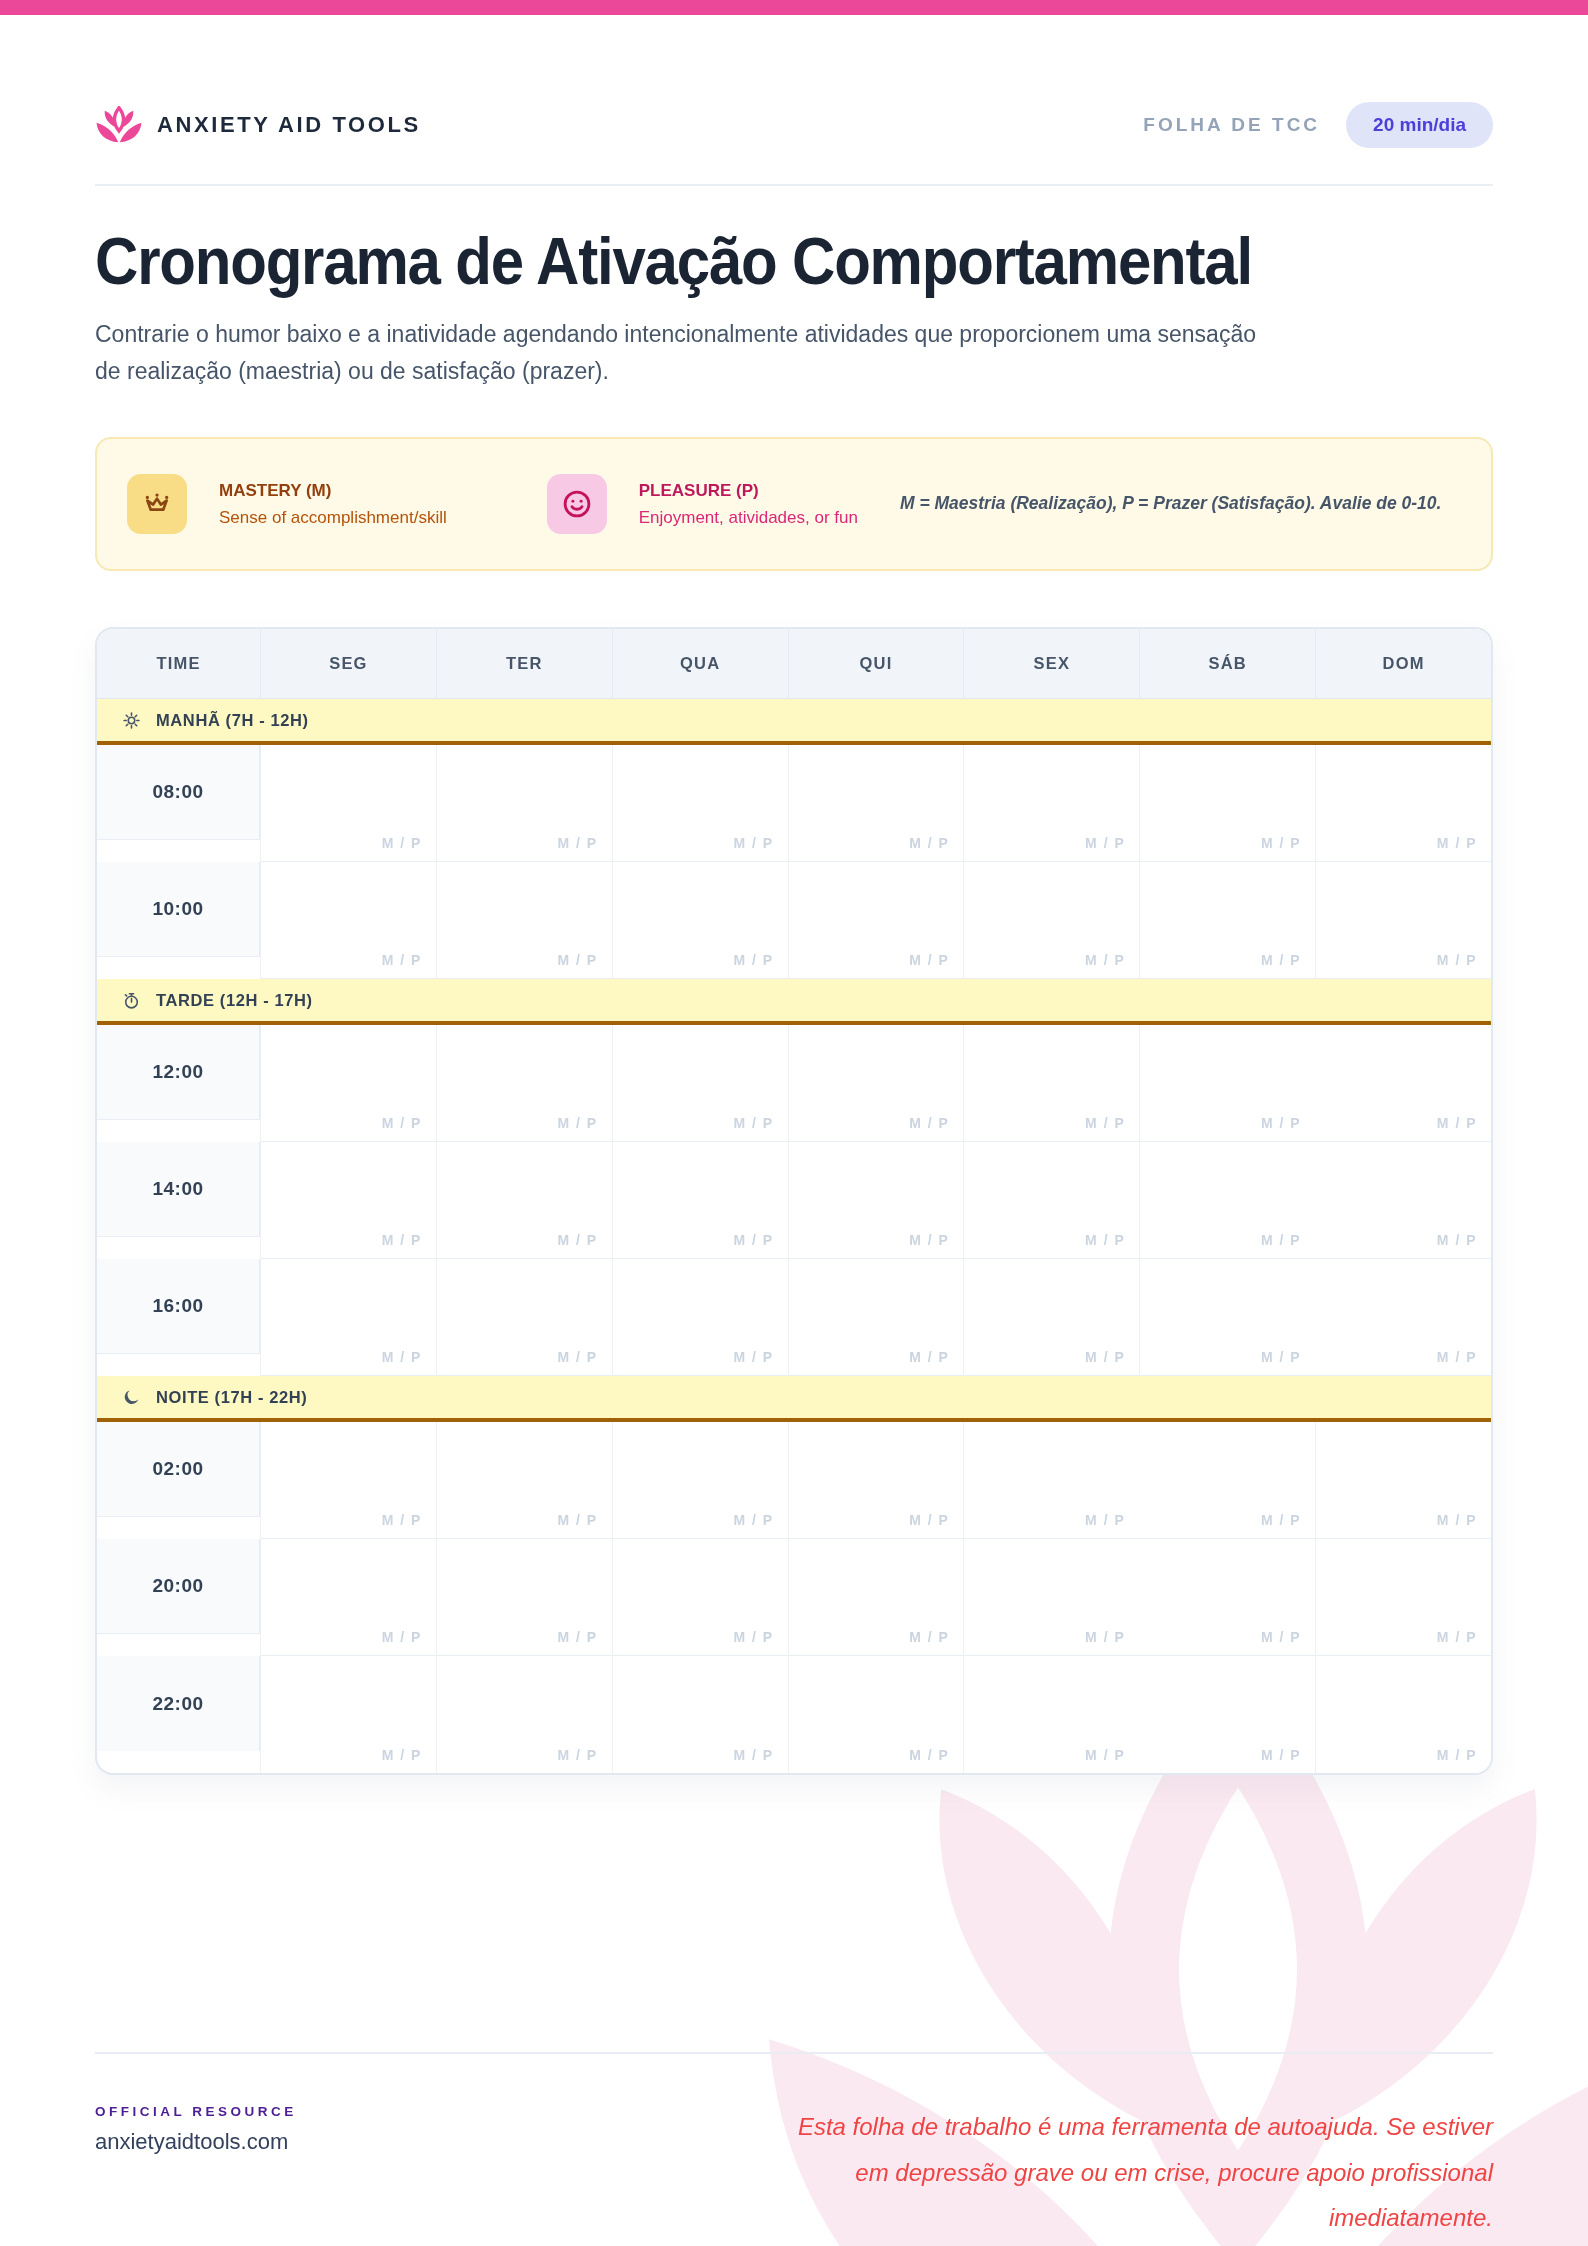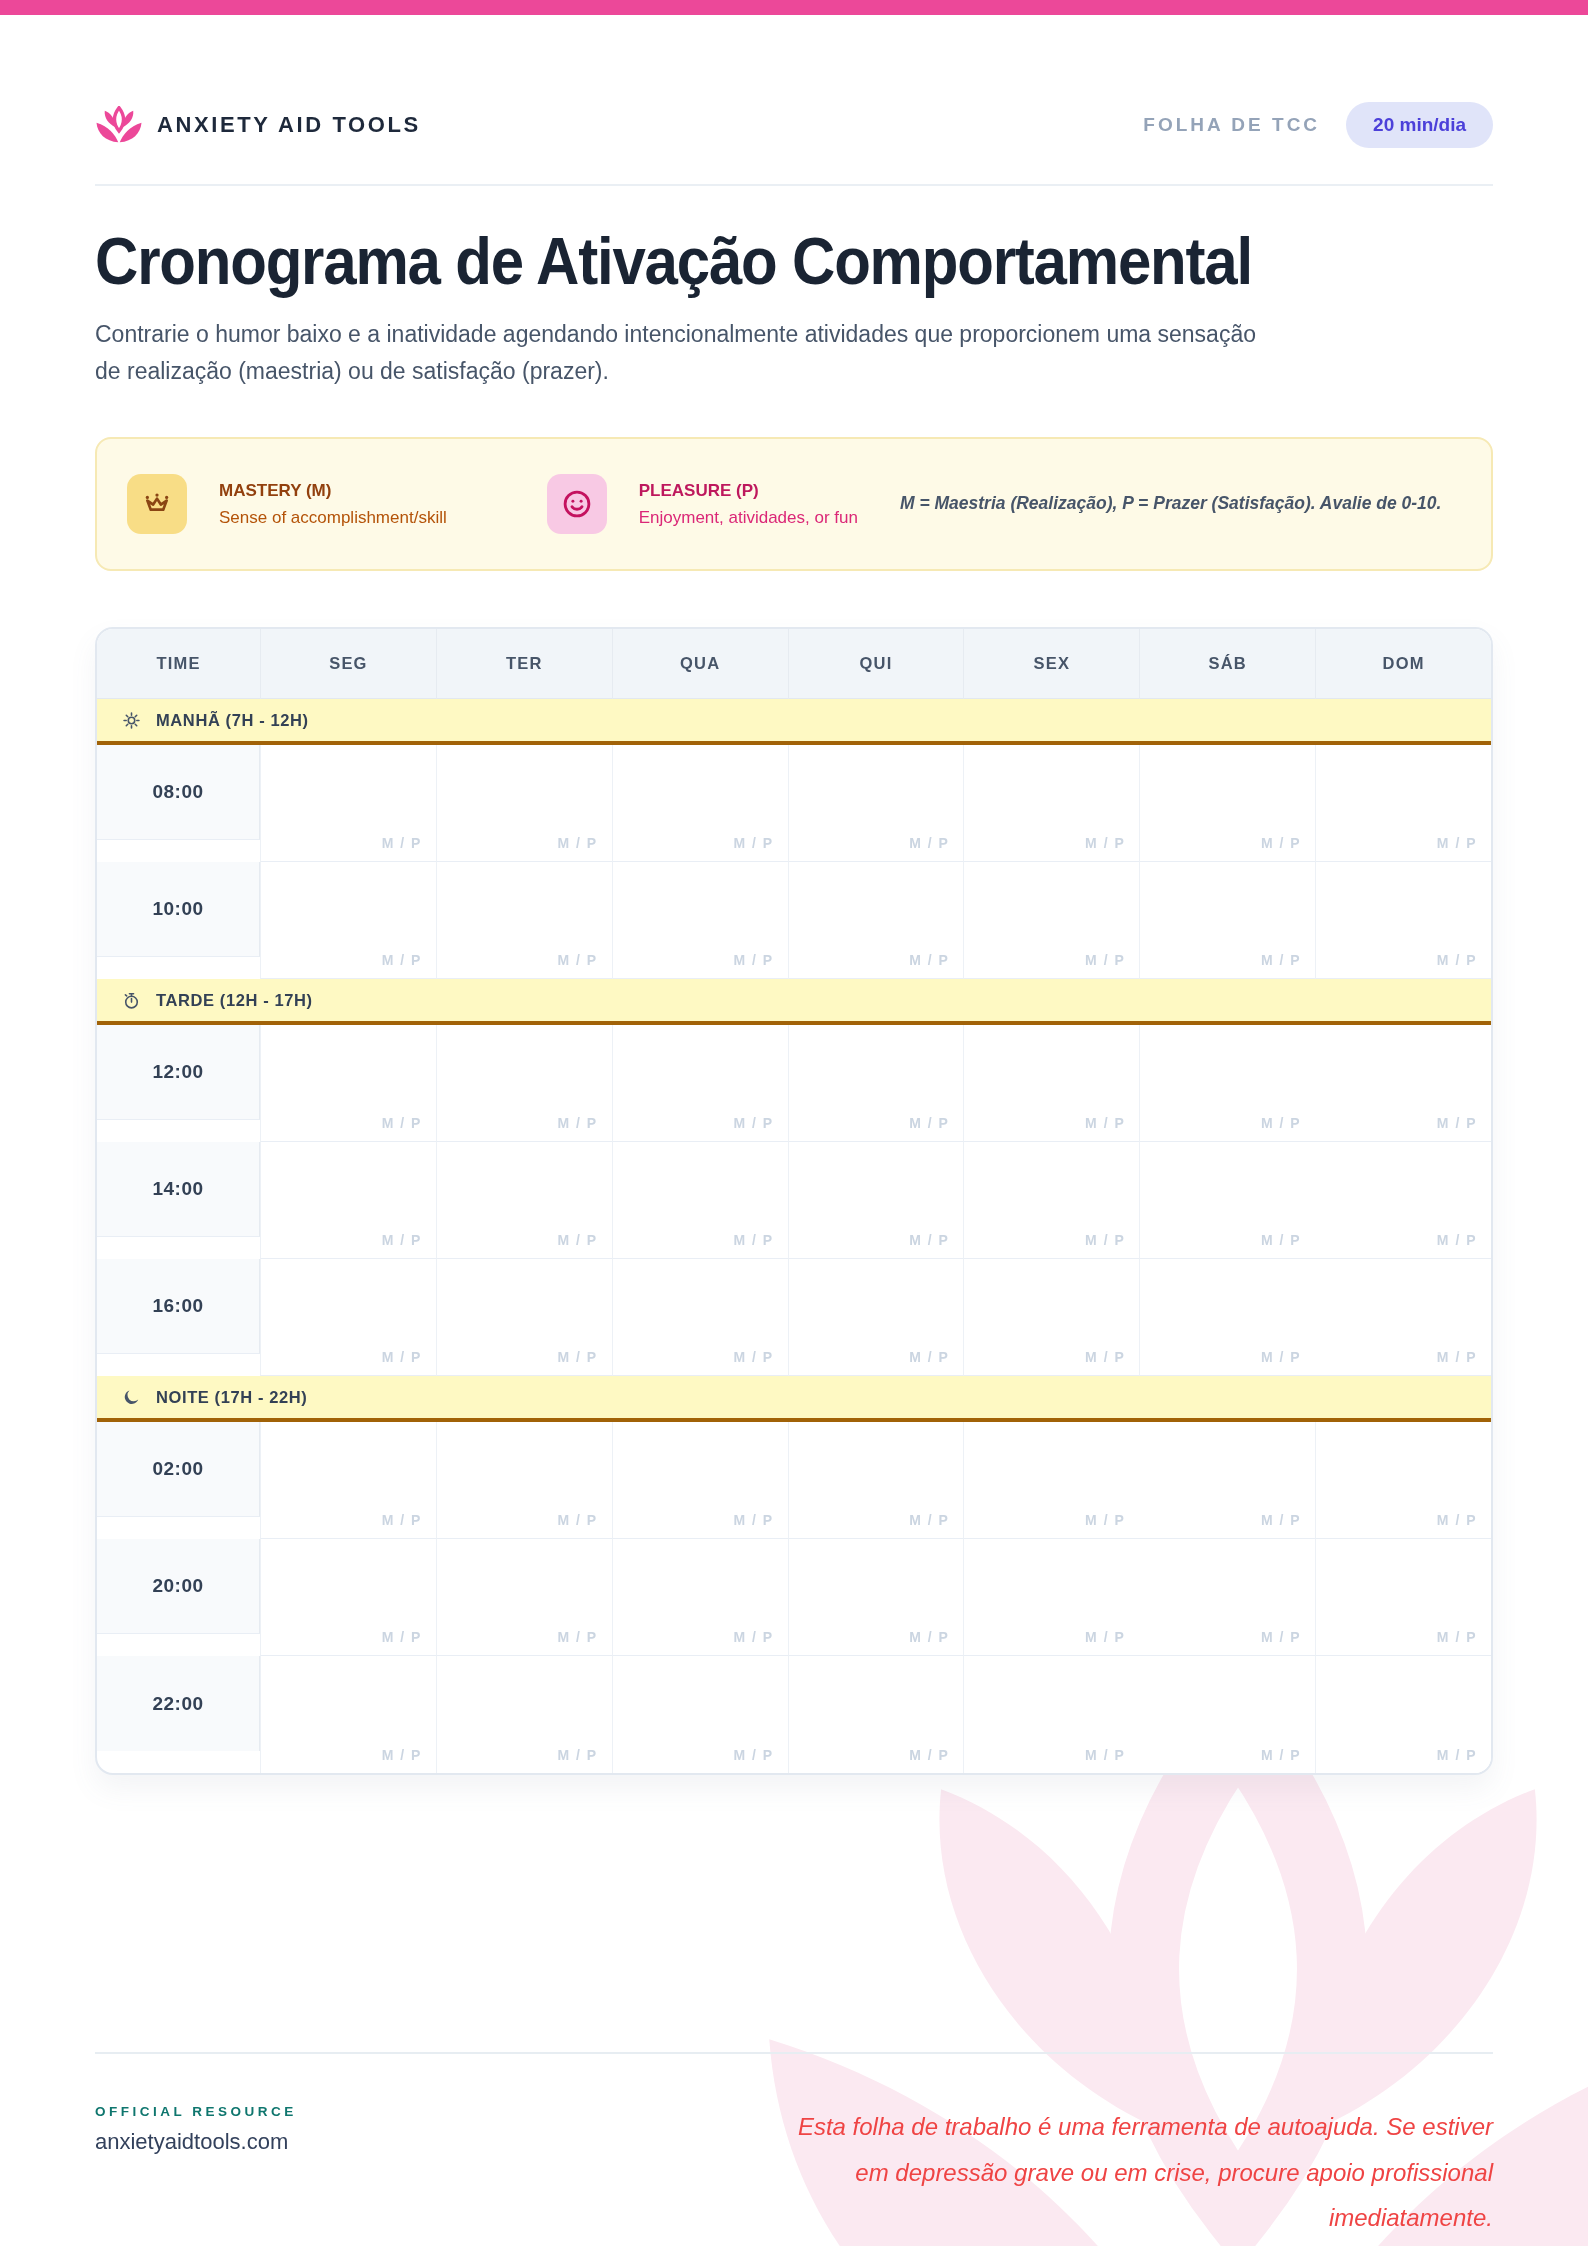--- a/index.html
+++ b/index.html
@@ -66,21 +66,21 @@
          border-bottom:1px solid #e9eef5;border-right:1px solid #e6ebf1;box-sizing:border-box;}
   .dcell{height:117px;background:#ffffff;position:relative;
          border-bottom:1px solid #e9eef5;border-left:1px solid #edf1f6;box-sizing:border-box;}
   .dcell:nth-child(8n+2){border-left:none;}
   .grid > :nth-last-child(-n+8){border-bottom:none;}
   .mp{position:absolute;right:14px;bottom:10px;font-size:14px;font-weight:800;
       letter-spacing:1.5px;color:#cbd5e1;}
   
   .ftr-divider{position:absolute;left:95px;right:95px;top:2052px;height:2px;background:#e7edf2;z-index:2;}
   .footer-left{position:absolute;left:95px;top:2104px;z-index:2;}
-  .kicker{font-size:13.5px;font-weight:800;letter-spacing:3.5px;color:#0f766e;}
+  .kicker{font-size:13.5px;font-weight:800;letter-spacing:3.5px;color:#4c1d95;}
   .site{font-size:22px;font-weight:400;color:#33415c;margin-top:10px;}
   .disclaimer{position:absolute;right:95px;top:2104px;width:700px;text-align:right;z-index:2;
               font-size:24px;font-style:italic;color:#ef4444;line-height:1.9;}
 </style>
 </head>
 <body>
 
 <svg class="watermark" viewBox="0 0 64 50" preserveAspectRatio="xMidYMid meet" aria-hidden="true">
   <g>
     <path fill="#fbe9f1" d="M2 22 C3 36 14 47 31 48 C27 38 18 27 2 22 Z"></path>

